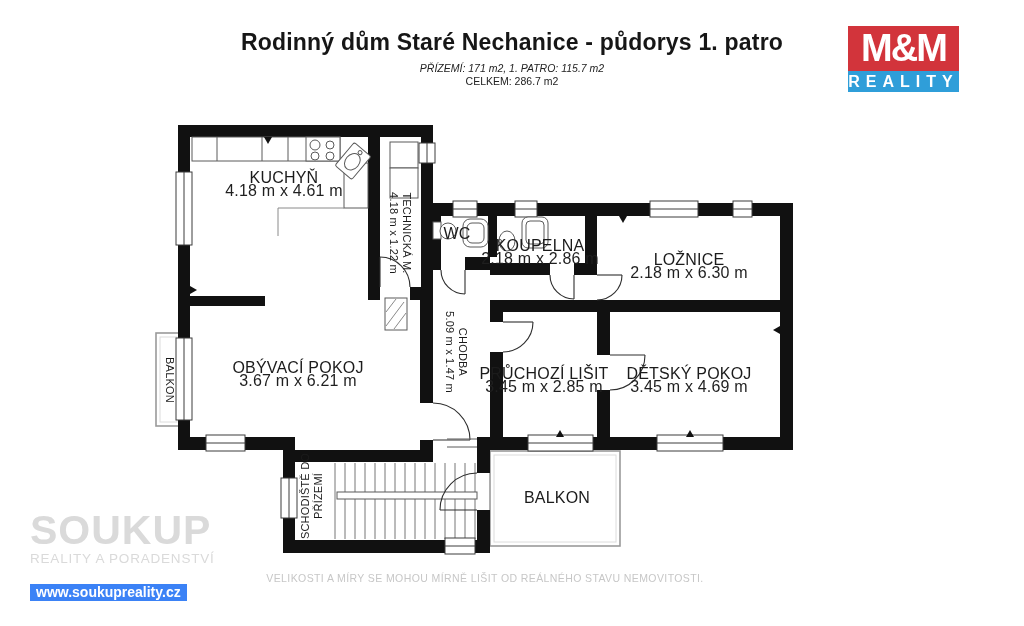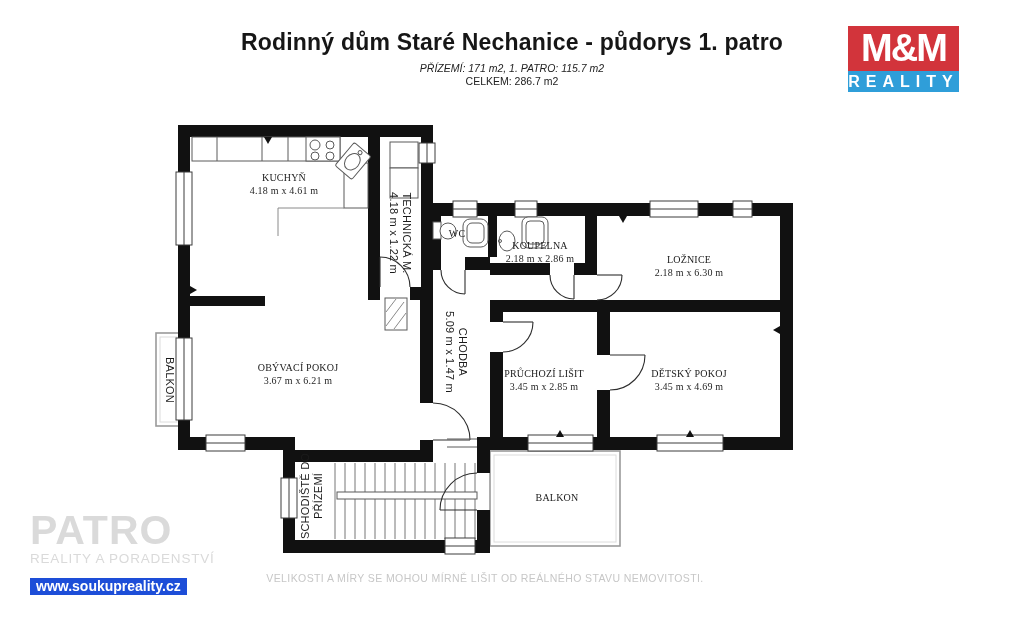--- a/index.html
+++ b/index.html
@@ -10,31 +10,31 @@
   .sub{left:0;width:1024px;text-align:center;font-size:10.5px;color:#222;font-weight:400;}
   .sub1{top:62px;font-style:italic;} .sub2{top:75px;}
   
   .mm{left:848px;top:26px;width:111px;}
   .mm-top{height:45px;background:#d2343b;color:#fff;text-align:center;font-weight:800;
     font-size:38px;line-height:44px;letter-spacing:-2px;}
   .mm-bot{height:21px;background:#2f9ed9;color:#fff;text-align:center;font-weight:700;
     font-size:16px;line-height:21px;letter-spacing:6px;box-sizing:border-box;}
   
   .rl{position:absolute;transform:translate(-50%,-50%);text-align:center;white-space:nowrap;
-    font-size:10px;line-height:13px;color:#1b1b1b;font-weight:500;letter-spacing:.2px;font-family:Liberation Serif, serif;}
+    font-size:16px;line-height:13px;color:#1b1b1b;font-weight:500;letter-spacing:.2px;}
   .rl .dims{font-weight:400;color:#1f1f1f;}
   .vl{position:absolute;transform:translate(-50%,-50%) rotate(90deg);text-align:center;white-space:nowrap;
     font-size:11px;line-height:13px;color:#1b1b1b;font-weight:500;letter-spacing:.2px;}
   .vl.ccw{transform:translate(-50%,-50%) rotate(-90deg);}
   .vl .dims{font-weight:400;}
   
   .wm{left:30px;top:510px;color:#dadada;}
   .wm-brand{font-size:41px;font-weight:800;letter-spacing:1px;line-height:40px;}
   .wm-tag{font-size:13.5px;font-weight:400;letter-spacing:.8px;margin-top:1px;}
-  .wm-url{display:inline-block;margin-top:12px;background:#1d4ed8;color:#fff;font-size:14px;
+  .wm-url{display:inline-block;margin-top:18px;background:#3b82f6;color:#fff;font-size:14px;
     font-weight:700;line-height:17px;padding:0 6px;}
   .disclaimer{top:572px;left:252px;width:466px;text-align:center;font-size:10.5px;
     color:#c7c7c7;font-weight:500;letter-spacing:.4px;}
   
   .w{fill:var(--wall,#111);}
   .win{fill:#fff;stroke:#3c3c3c;stroke-width:1;}
   .winl{stroke:#3c3c3c;stroke-width:1;}
   .door{fill:none;stroke:#2e2e2e;stroke-width:1.1;}
   .fx{fill:#fff;stroke:#5a5a5a;stroke-width:1;}
   .fxl{fill:none;stroke:#5a5a5a;stroke-width:1;}
@@ -268,17 +268,17 @@
     <div>PŘÍZEMÍ</div>
 </div>
 <div class="vl" style="left:169px;top:380px">
   <div>BALKON</div>
 </div>
 <div class="rl" style="left:557px;top:497px">
   <div>BALKON</div>
 </div>
 
 <div class="abs wm">
-  <div class="wm-brand">PATRO</div>
+  <div class="wm-brand">SOUKUP</div>
   <div class="wm-tag">REALITY A PORADENSTVÍ</div>
   <div class="wm-url">www.soukupreality.cz</div>
 </div>
 <div class="abs disclaimer">VELIKOSTI A MÍRY SE MOHOU MÍRNĚ LIŠIT OD REÁLNÉHO STAVU NEMOVITOSTI.</div>
 
 </body></html>

